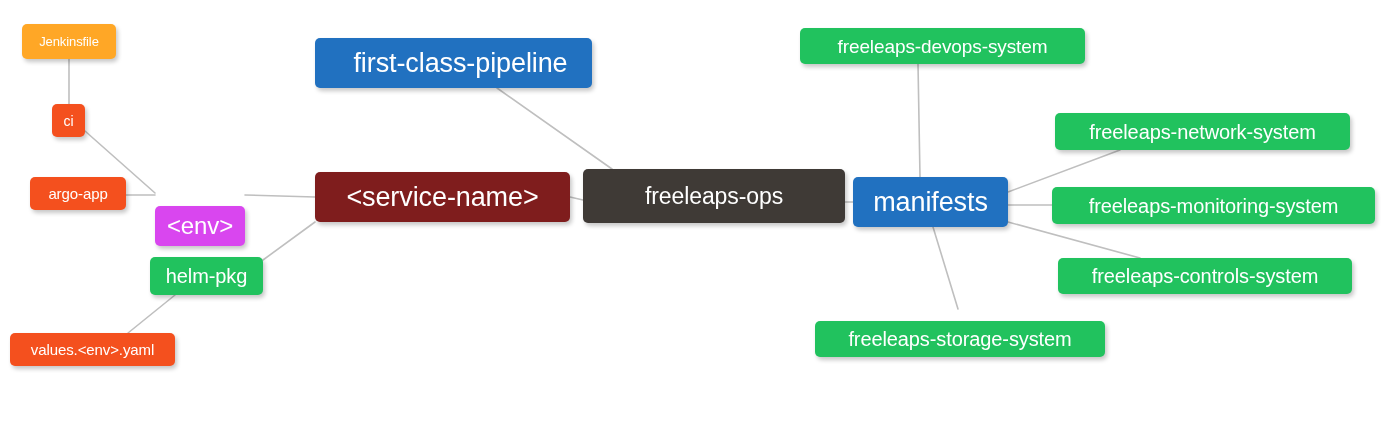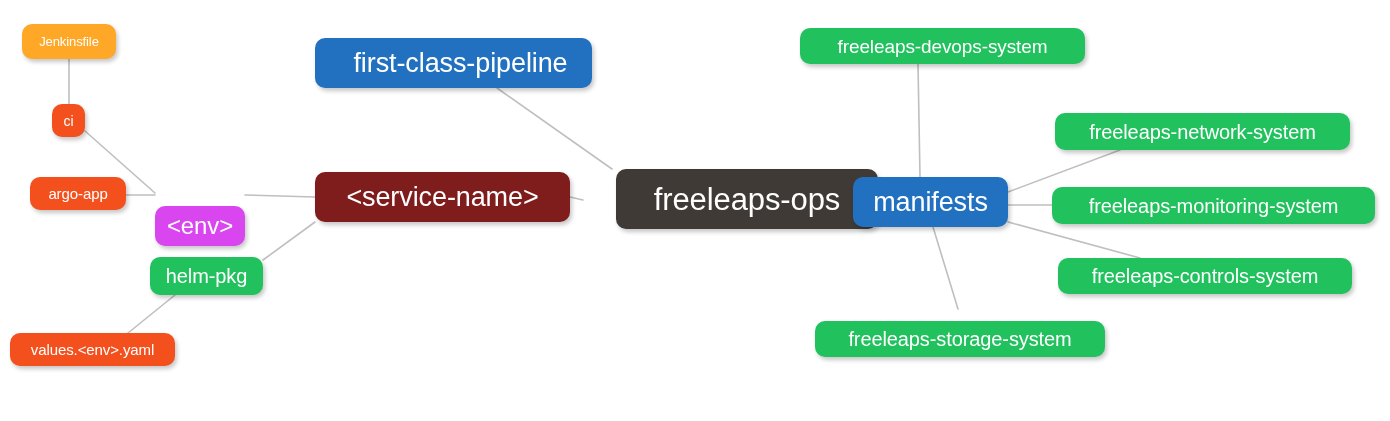--- a/index.html
+++ b/index.html
@@ -25,21 +25,21 @@
     width: 1390px;
     height: 421px;
     pointer-events: none;
   }
   .node {
     position: absolute;
     box-sizing: border-box;
     display: flex;
     align-items: center;
     justify-content: center;
-    border-radius: 10px;
+    border-radius: 5px;
     color: #ffffff;
     white-space: nowrap;
     line-height: 1;
     text-align: center;
     box-shadow: 2px 3px 4px rgba(0,0,0,0.22);
     letter-spacing: -0.1px;
   }
   .node-label {
     display: block;
     padding: 0 2px;
@@ -83,21 +83,21 @@
       </div>
       <div class="node" style="left: 10px; top: 333px; width: 165px; height: 33px; background: rgb(244, 80, 30); font-size: 15px;">
         <span class="node-label">values.&lt;env&gt;.yaml</span>
       </div>
       <div class="node" style="left: 315px; top: 38px; width: 277px; height: 50px; background: rgb(33, 113, 192); font-size: 27px; padding-left: 14px;">
         <span class="node-label">first-class-pipeline</span>
       </div>
       <div class="node" style="left: 315px; top: 172px; width: 255px; height: 50px; background: #7f1d1d; font-size: 27px;">
         <span class="node-label">&lt;service-name&gt;</span>
       </div>
-      <div class="node" style="left: 616px; top: 169px; width: 262px; height: 60px; background: rgb(63, 58, 54); font-size: 31px;">
+      <div class="node" style="left: 583px; top: 169px; width: 262px; height: 54px; background: rgb(63, 58, 54); font-size: 23px;">
         <span class="node-label">freeleaps-ops</span>
       </div>
       <div class="node" style="left: 853px; top: 177px; width: 155px; height: 50px; background: rgb(33, 113, 192); font-size: 27px;">
         <span class="node-label">manifests</span>
       </div>
       <div class="node" style="left: 800px; top: 28px; width: 285px; height: 36px; background: rgb(33, 194, 94); font-size: 19px;">
         <span class="node-label">freeleaps-devops-system</span>
       </div>
       <div class="node" style="left: 1055px; top: 113px; width: 295px; height: 37px; background: rgb(33, 194, 94); font-size: 20px;">
         <span class="node-label">freeleaps-network-system</span>

